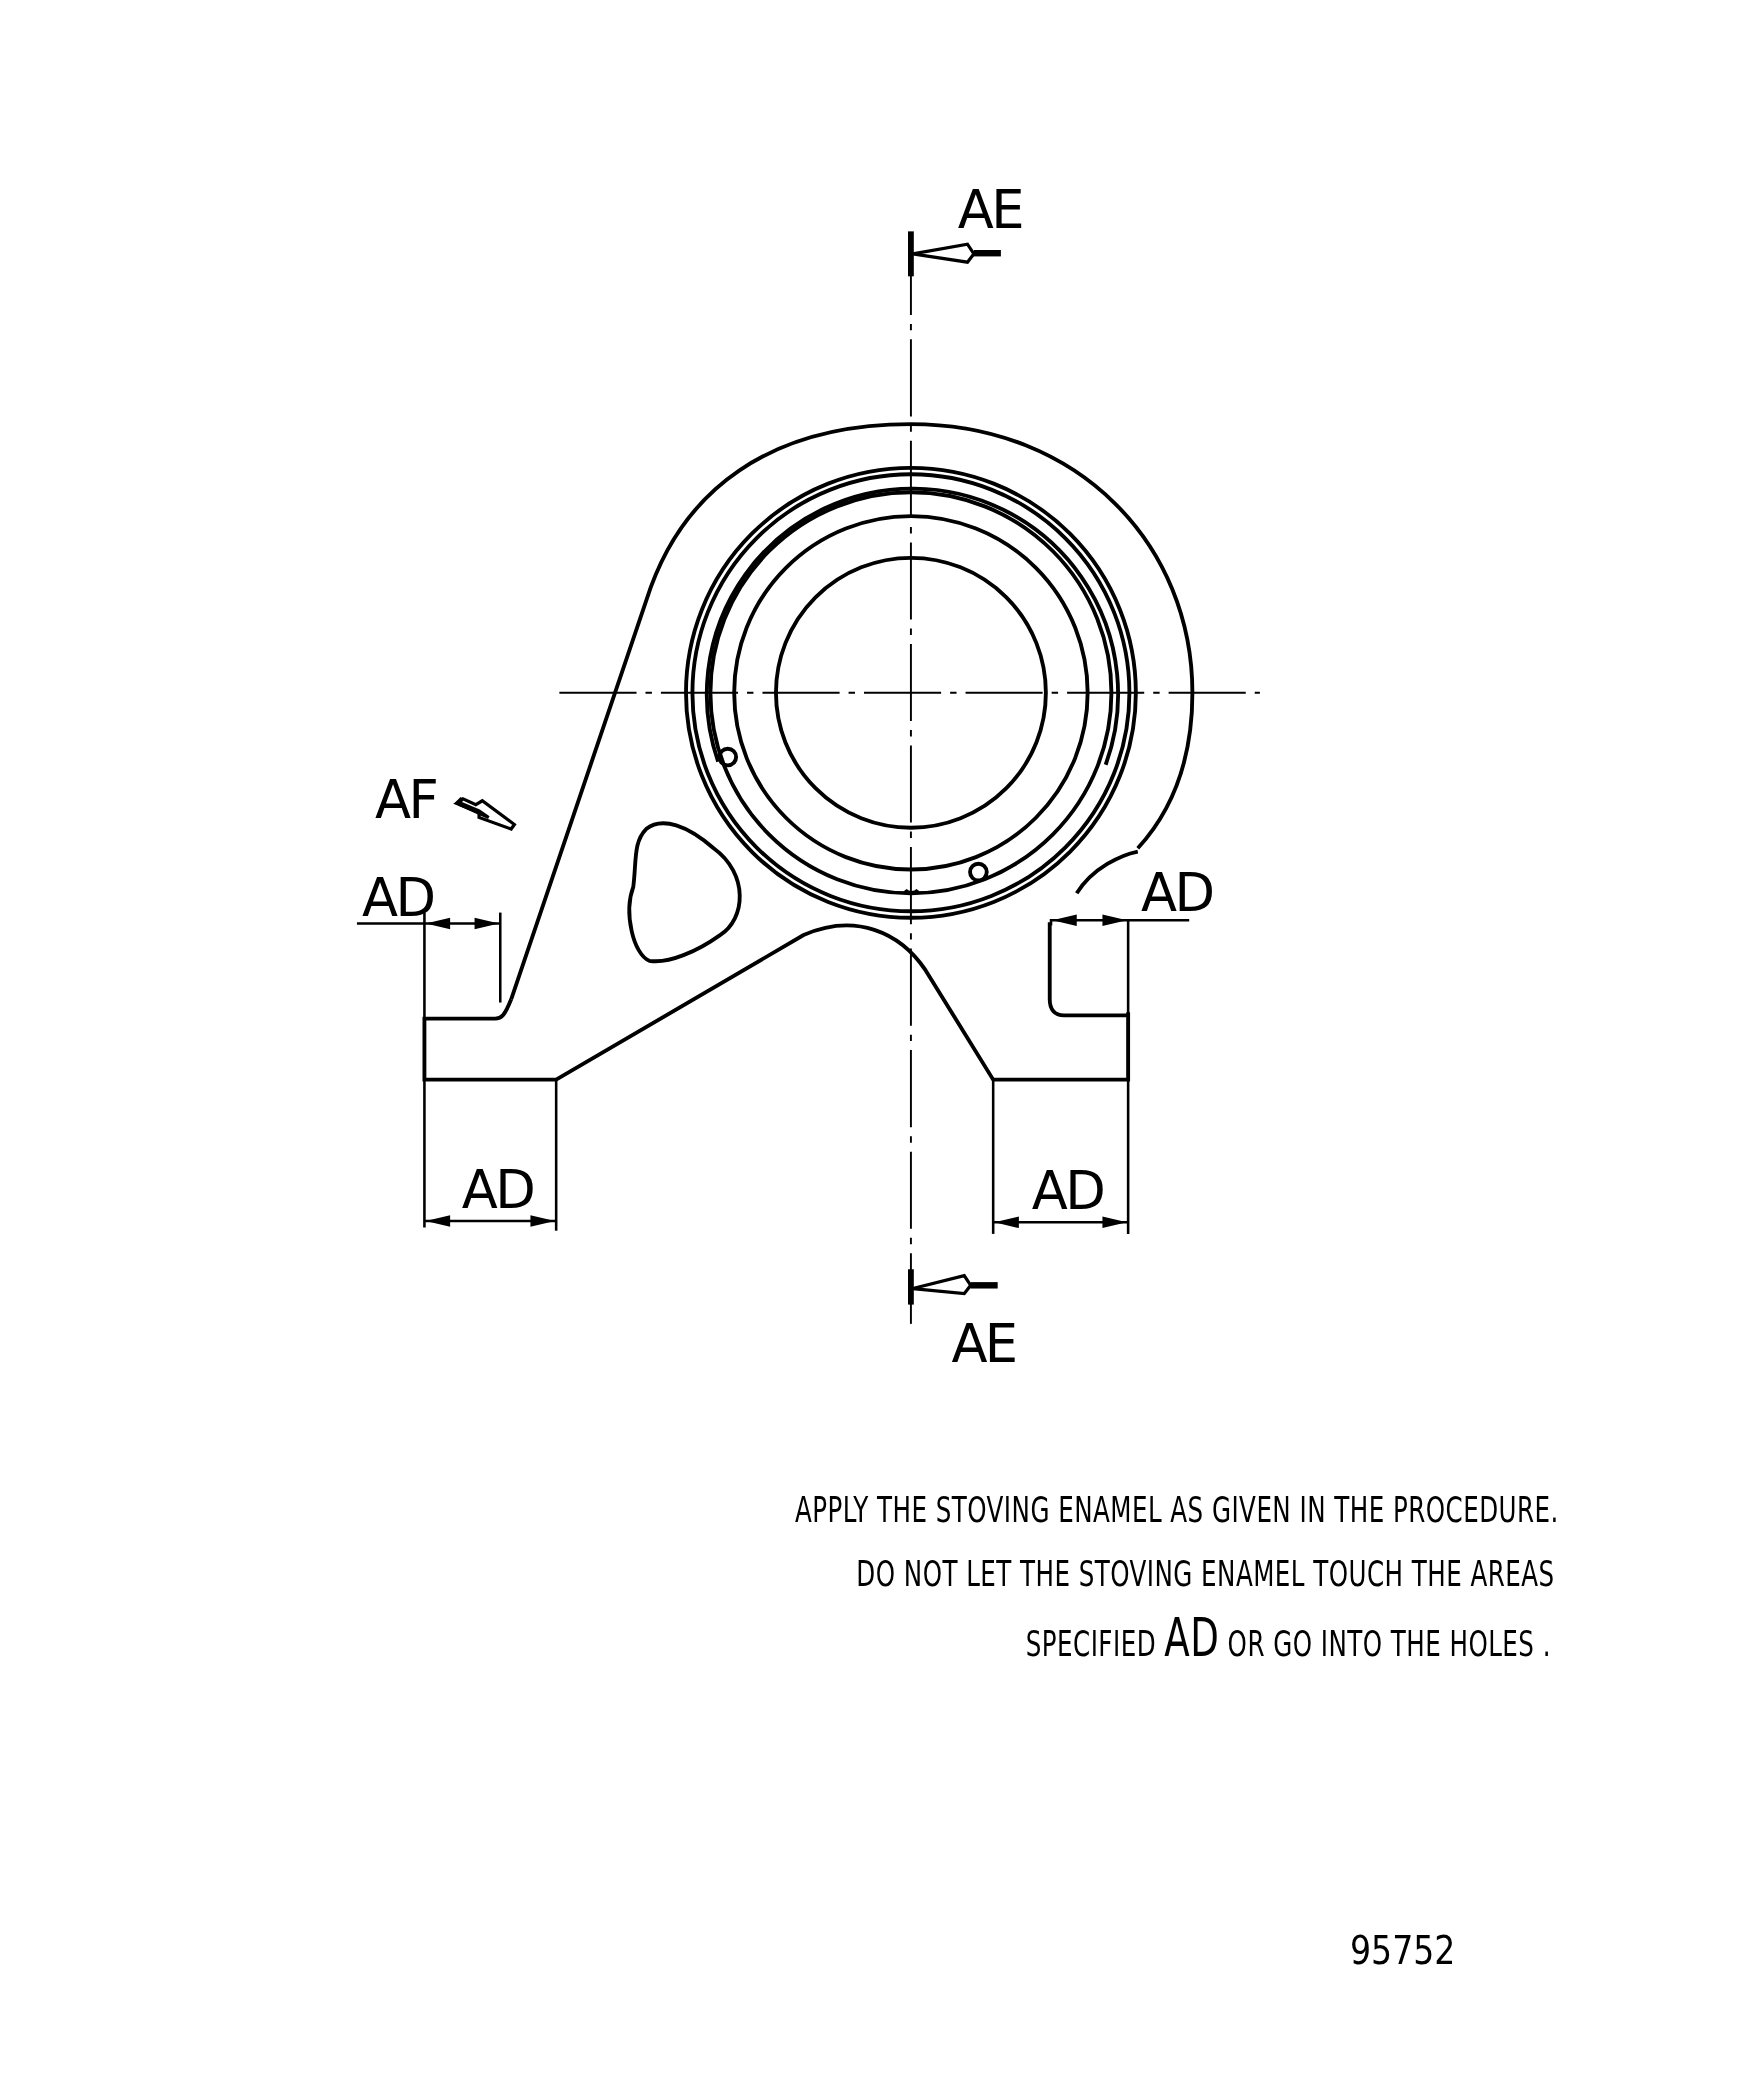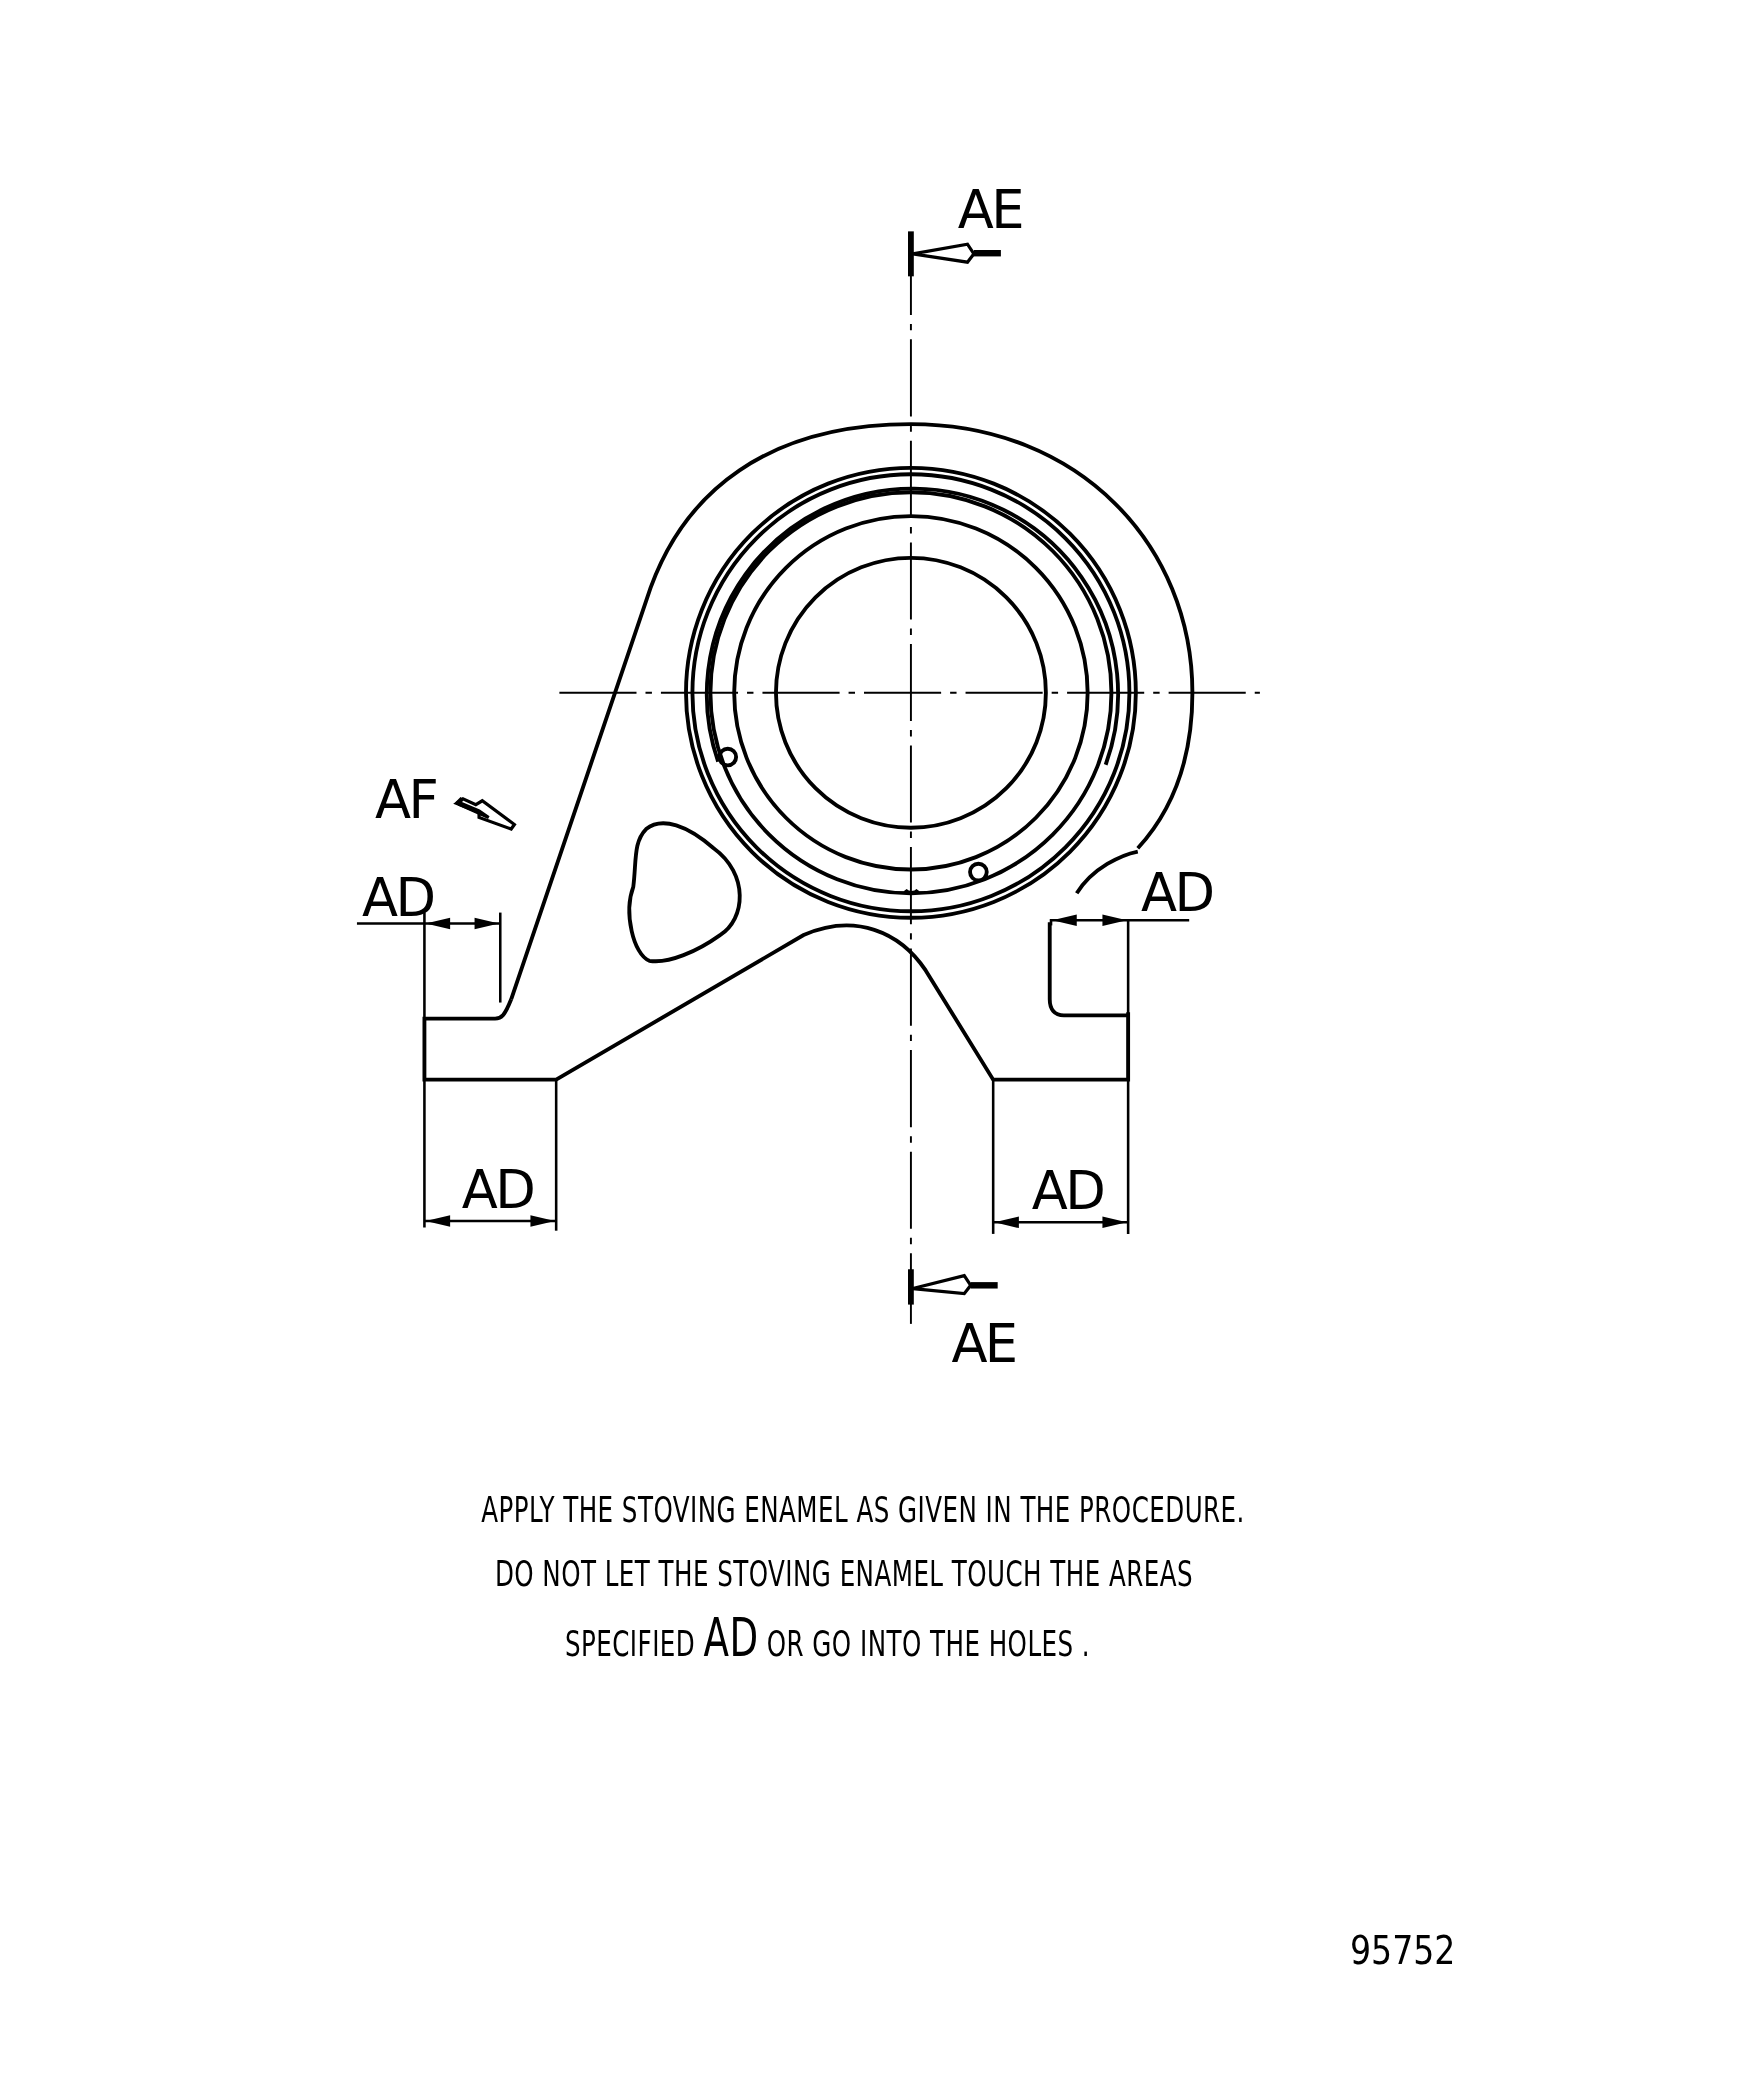--- a/index.html
+++ b/index.html
@@ -2,21 +2,21 @@
 <html style="font-size:10.3px"><head>
   <meta charset="utf-8">
   <style>
     html, body { margin: 0; padding: 0; background: #ffffff; }
     body { width: 1755px; height: 2097px; position: relative; overflow: hidden; }
     .drawing { position: absolute; left: 0; top: 0; width: 1755px; height: 2097px; }
     svg text { font-family: "DejaVu Sans", sans-serif; fill: #000; }
     .lbl { font-size: 82px; letter-spacing: -4px; }
     .notes { position: absolute; left: 0; top: 1478px; width: 1755px;
              font-family: "DejaVu Sans Condensed", "DejaVu Sans", sans-serif;
-             color: #000; text-align: center; }
+             color: #000; text-align: right; }
     .note-line { font-size: 35px; letter-spacing: 0.6px; transform: scaleX(0.78); transform-origin: center;
                  white-space: nowrap; line-height: 64px; }
     .note-line .big { font-size: 53px; }
     .n1 { margin-left: -29px; }
     .n2 { margin-left: -67px; }
     .n3 { margin-left: -100px; }
     .fig-number { position: absolute; left: 1350px; top: 1928px; font-family: "DejaVu Sans", sans-serif;
                   font-size: 39px; color: #000; transform: scaleX(0.85); transform-origin: left; }
   </style>
 </head>

